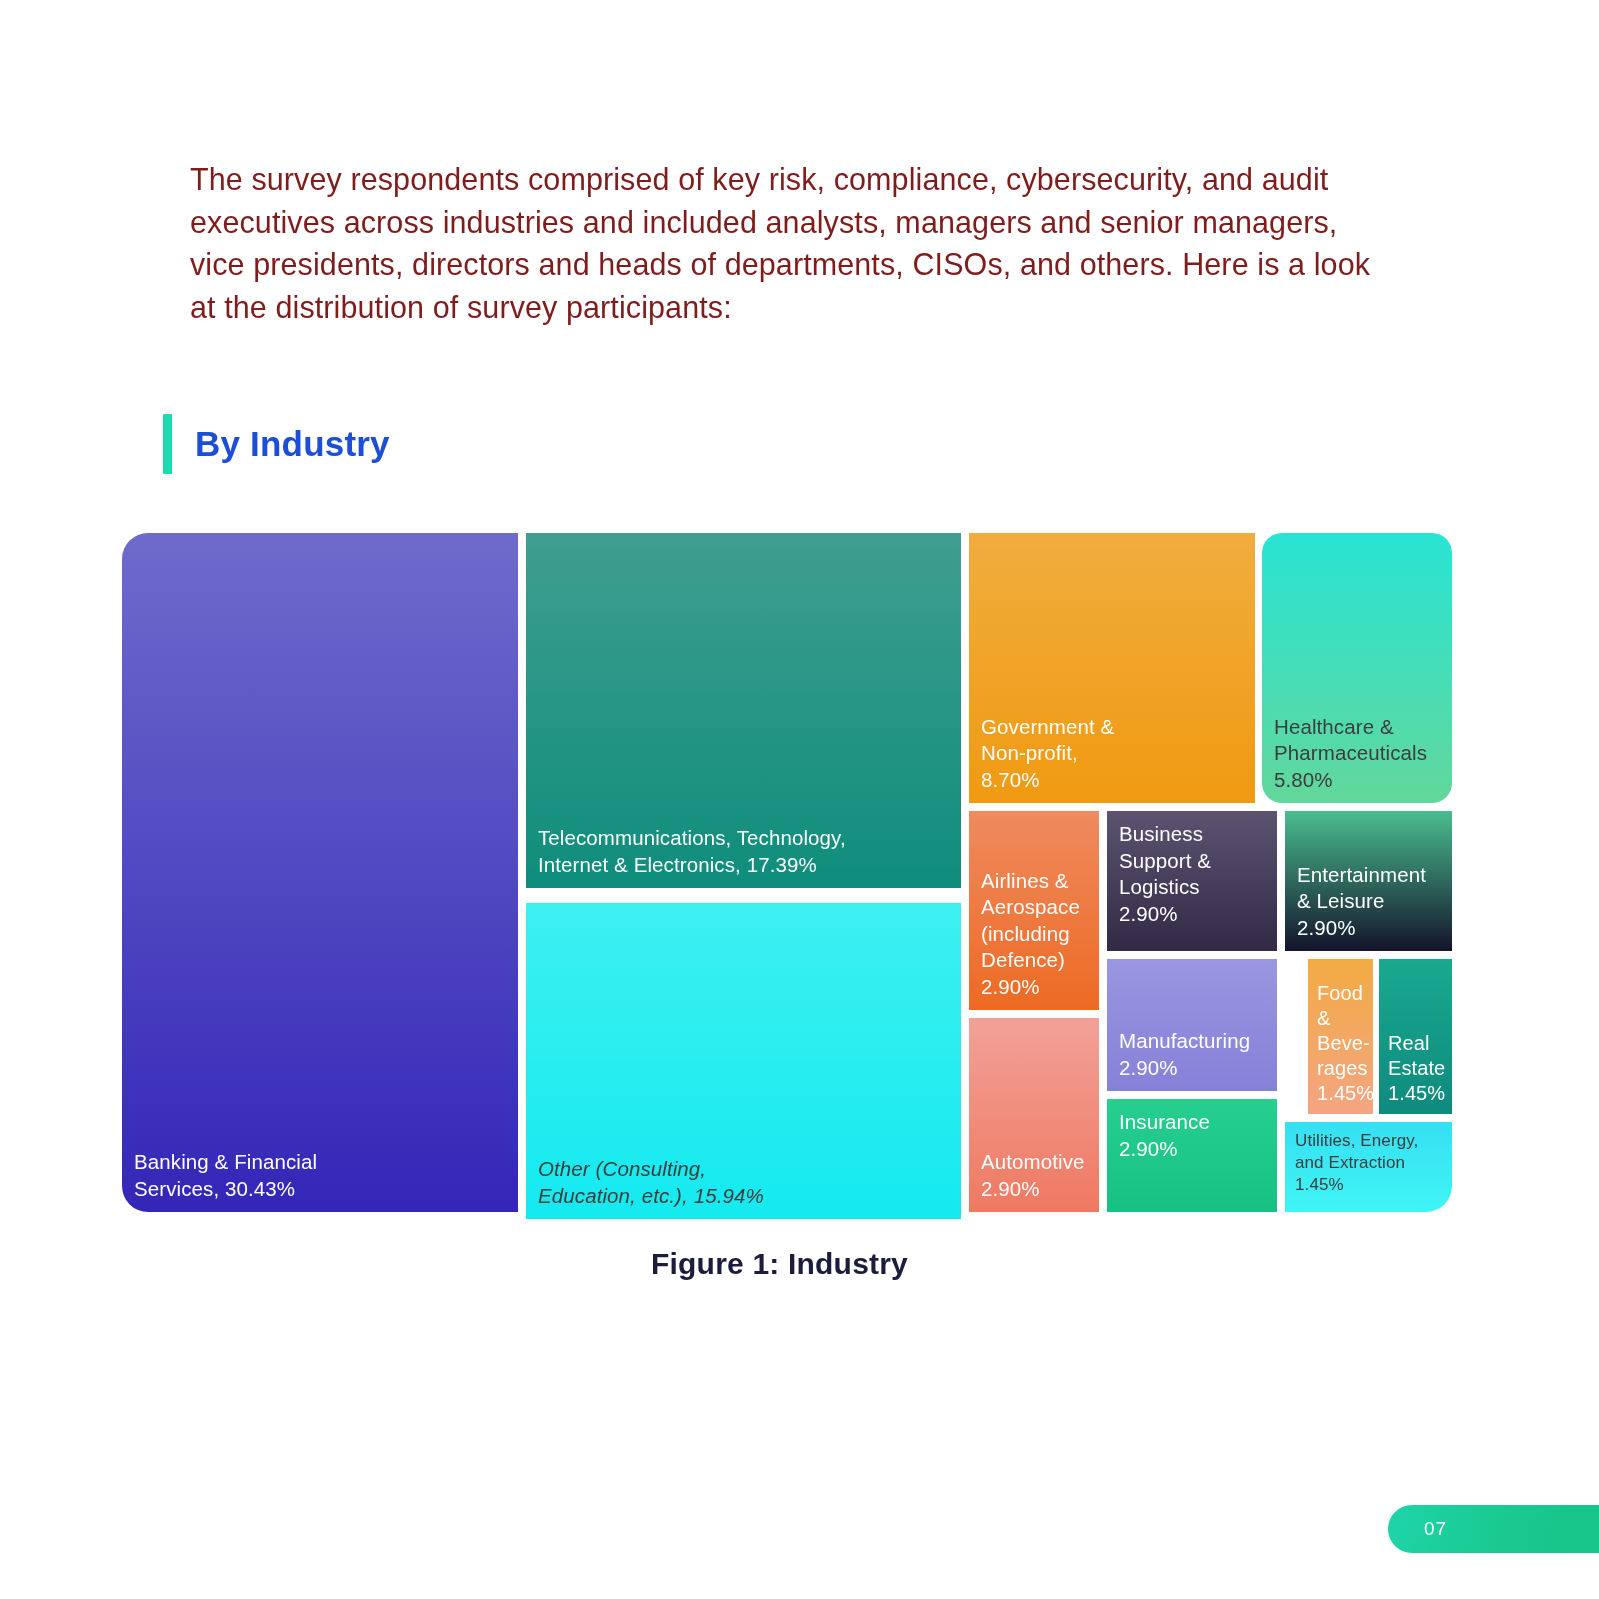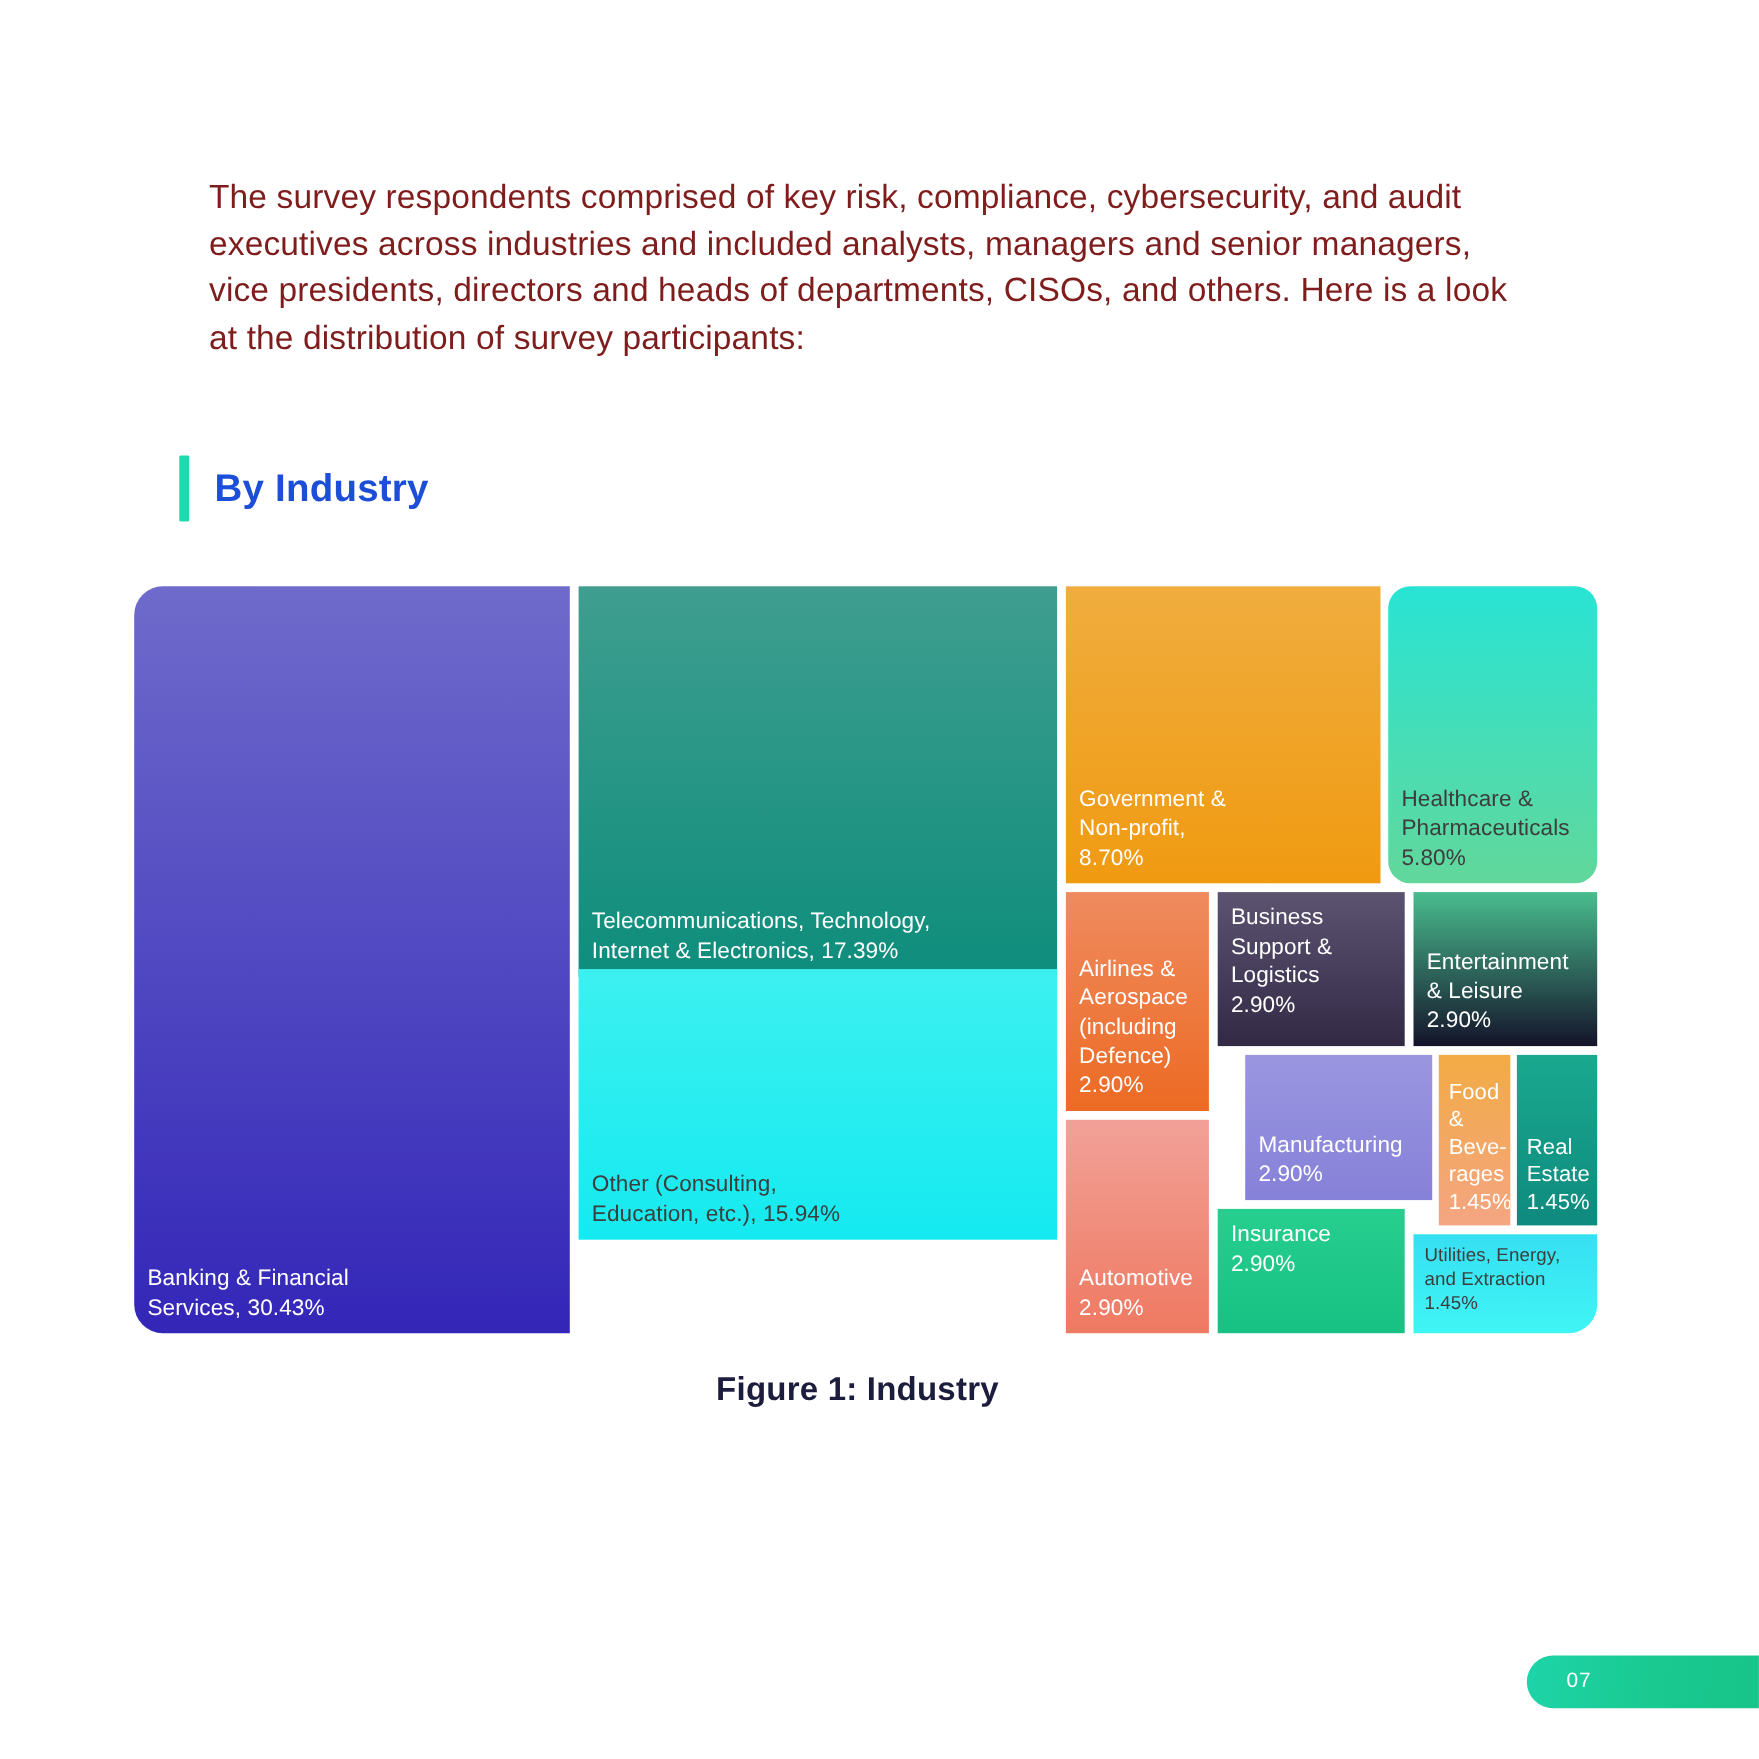--- a/index.html
+++ b/index.html
@@ -133,21 +133,21 @@
     <div class="tile rt-tl rt-bl" style="left: 0px; top: 0px; width: 396px; height: 679px; background: linear-gradient(rgb(110, 107, 203) 0%, rgb(51, 38, 184) 100%);">
       <span class="lbl">Banking &amp; Financial
 Services, 30.43%</span>
     </div>
 
     <div class="tile" style="left: 404px; top: 0px; width: 435px; height: 355px; justify-content: flex-end; background: linear-gradient(rgb(63, 158, 143) 0%, rgb(14, 141, 124) 100%);">
       <span class="lbl">Telecommunications, Technology,
 Internet &amp; Electronics, 17.39%</span>
     </div>
 
-    <div class="tile dark-label" style="left: 404px; top: 348px; width: 435px; height: 246px; background: linear-gradient(rgb(61, 240, 240) 0%, rgb(20, 234, 240) 100%);">
+    <div class="tile dark-label" style="left: 404px; top: 370px; width: 435px; height: 316px; background: linear-gradient(rgb(61, 240, 240) 0%, rgb(20, 234, 240) 100%); font-style: italic;">
       <span class="lbl">Other (Consulting,
 Education, etc.), 15.94%</span>
     </div>
 
     <div class="tile" style="left: 847px; top: 0px; width: 286px; height: 270px; background: linear-gradient(rgb(240, 173, 62) 0%, rgb(240, 154, 17) 100%);">
       <span class="lbl">Government &amp;
 Non-profit,
 8.70%</span>
     </div>
 
@@ -171,21 +171,21 @@
 Logistics
 2.90%</span>
     </div>
 
     <div class="tile" style="left: 1163px; top: 278px; width: 167px; height: 140px; background: linear-gradient(rgb(73, 189, 142) 0%, rgb(20, 19, 42) 100%);">
       <span class="lbl">Entertainment
 &amp; Leisure
 2.90%</span>
     </div>
 
-    <div class="tile" style="left: 985px; top: 426px; width: 170px; height: 132px; background: linear-gradient(rgb(154, 150, 224) 0%, rgb(134, 129, 216) 100%); margin-left: 25px;">
+    <div class="tile" style="left: 985px; top: 426px; width: 170px; height: 132px; background: linear-gradient(rgb(154, 150, 224) 0%, rgb(134, 129, 216) 100%);">
       <span class="lbl">Manufacturing
 2.90%</span>
     </div>
 
     <div class="tile" style="left: 847px; top: 485px; width: 130px; height: 194px; background: linear-gradient(rgb(242, 161, 152) 0%, rgb(239, 121, 97) 100%);">
       <span class="lbl">Automotive
 2.90%</span>
     </div>
 
     <div class="tile" style="left: 985px; top: 566px; width: 170px; height: 113px; justify-content: flex-start; background: linear-gradient(rgb(38, 207, 142) 0%, rgb(23, 193, 131) 100%);">

